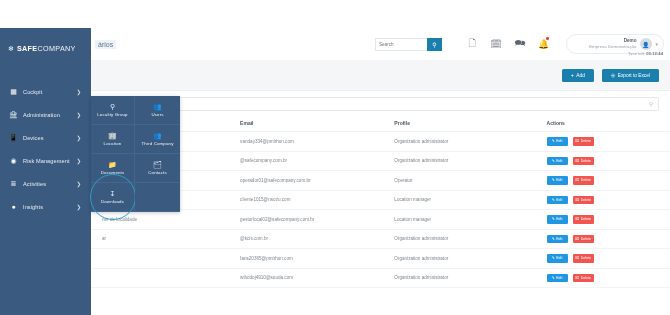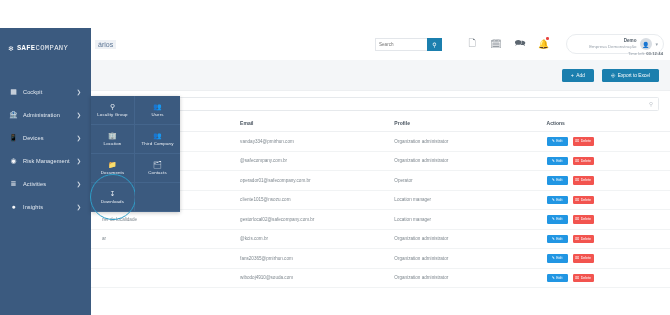--- a/index.html
+++ b/index.html
@@ -24,21 +24,21 @@
     width: 91px; height: 287px;
     background: #3b5a7f;
     color: #ffffff;
   }
   .brand {
     display: flex; align-items: center; gap: 3px;
     padding: 10px 0 0 8px;
     height: 30px;
   }
   .brand-mark { font-size: 7px; color: #ffffff; line-height: 1; }
-  .brand-text { font-size: 7.2px; letter-spacing: .35px; font-weight: bold; white-space: nowrap; font-family: Liberation Mono, monospace; }
+  .brand-text { font-size: 7.2px; letter-spacing: .35px; font-weight: bold; white-space: nowrap; }
   .brand-text .light { font-weight: normal; opacity: .92; }
 
   .nav { margin-top: 22px; }
   .nav-item {
     display: flex; align-items: center;
     height: 23px;
     padding-left: 9px;
     font-size: 5.6px;
     color: #e6ecf3;
     position: relative;

